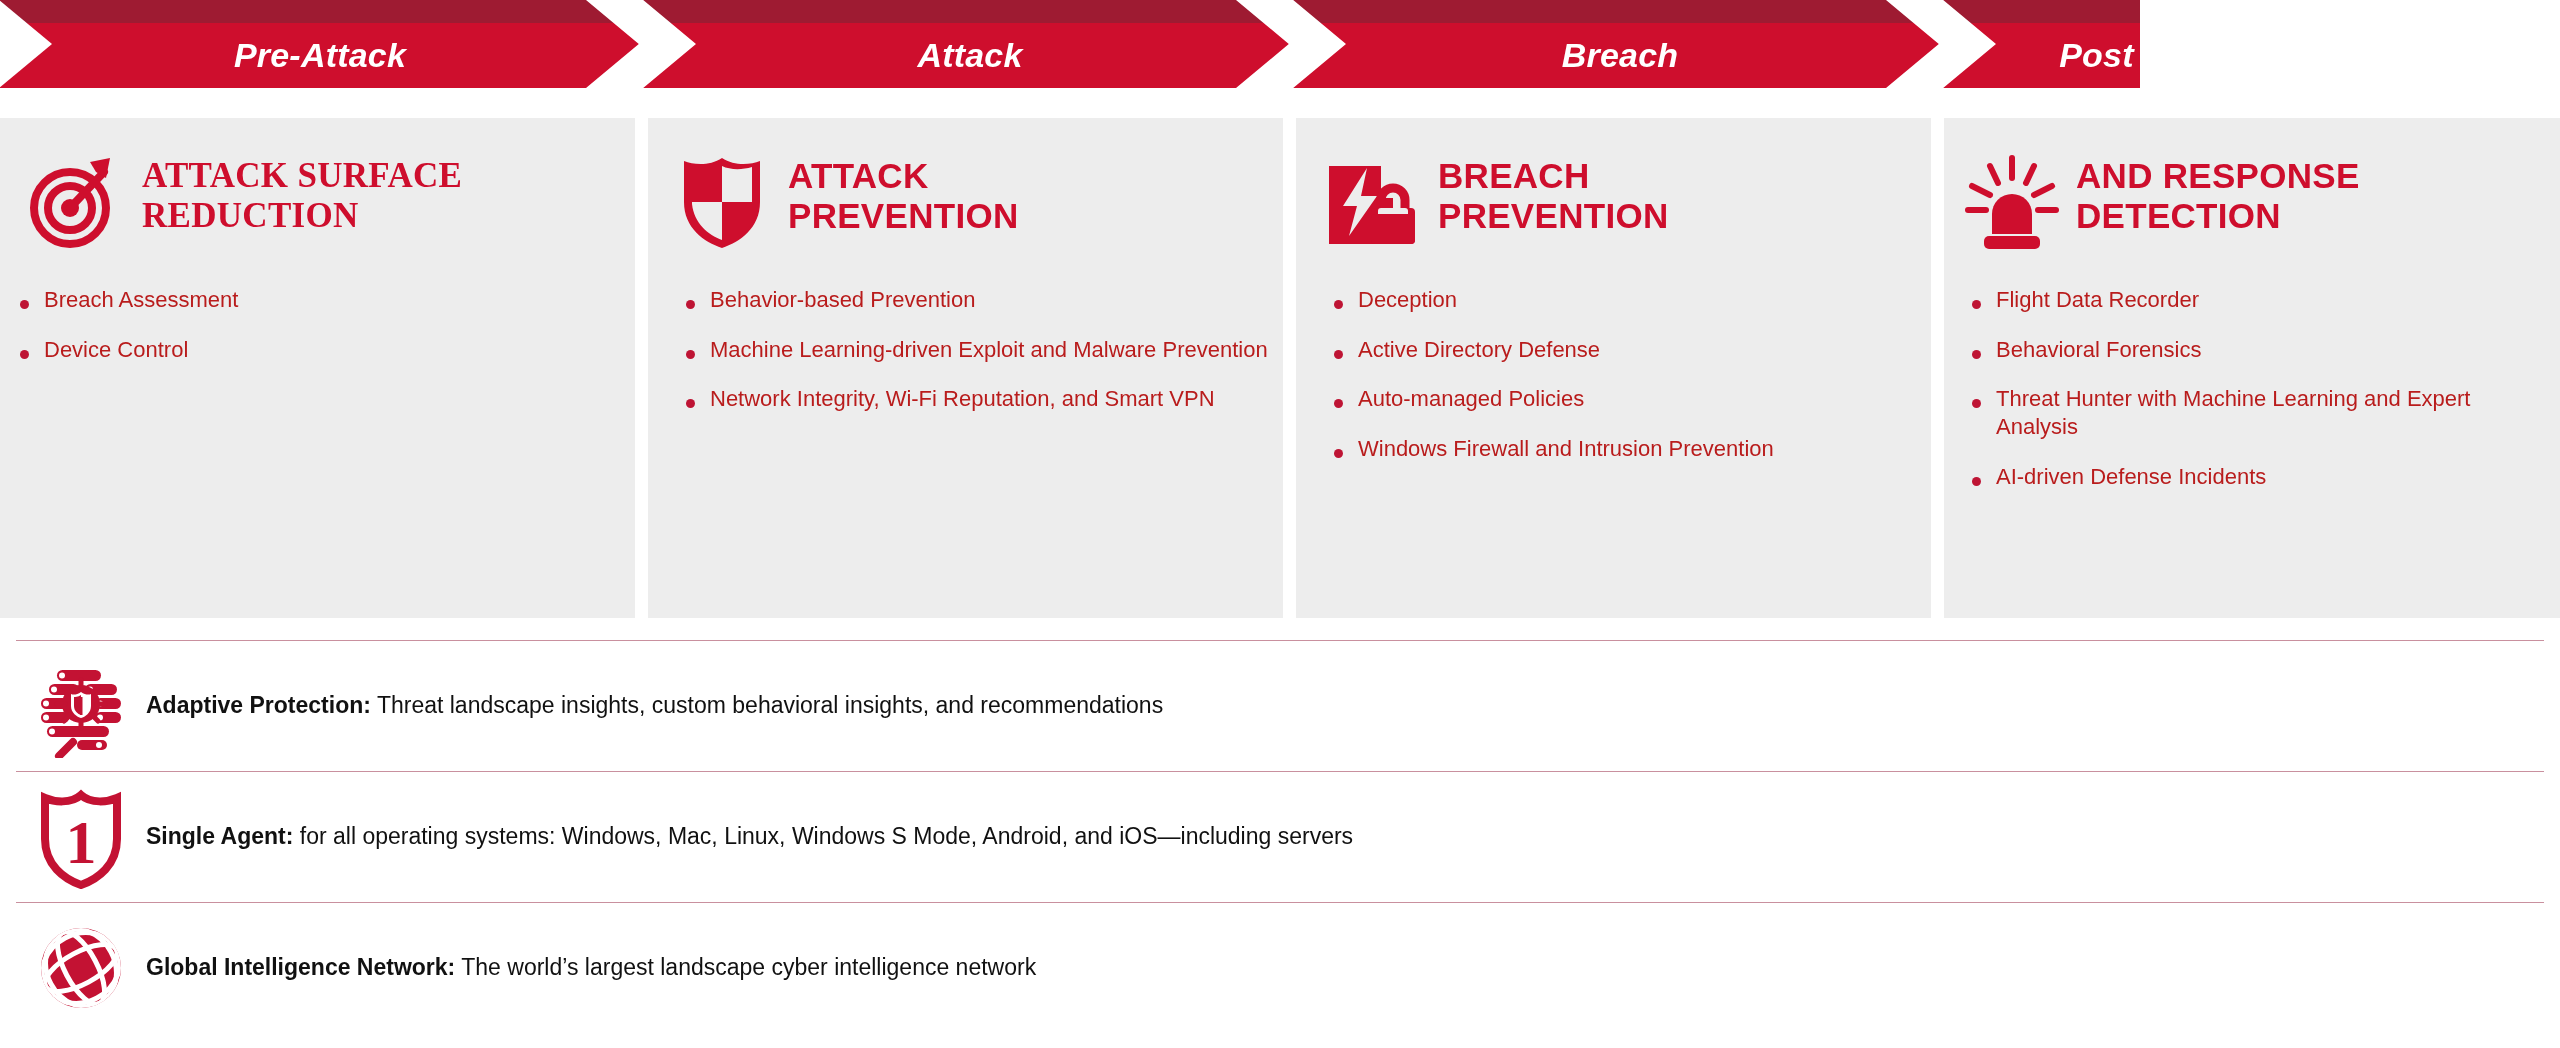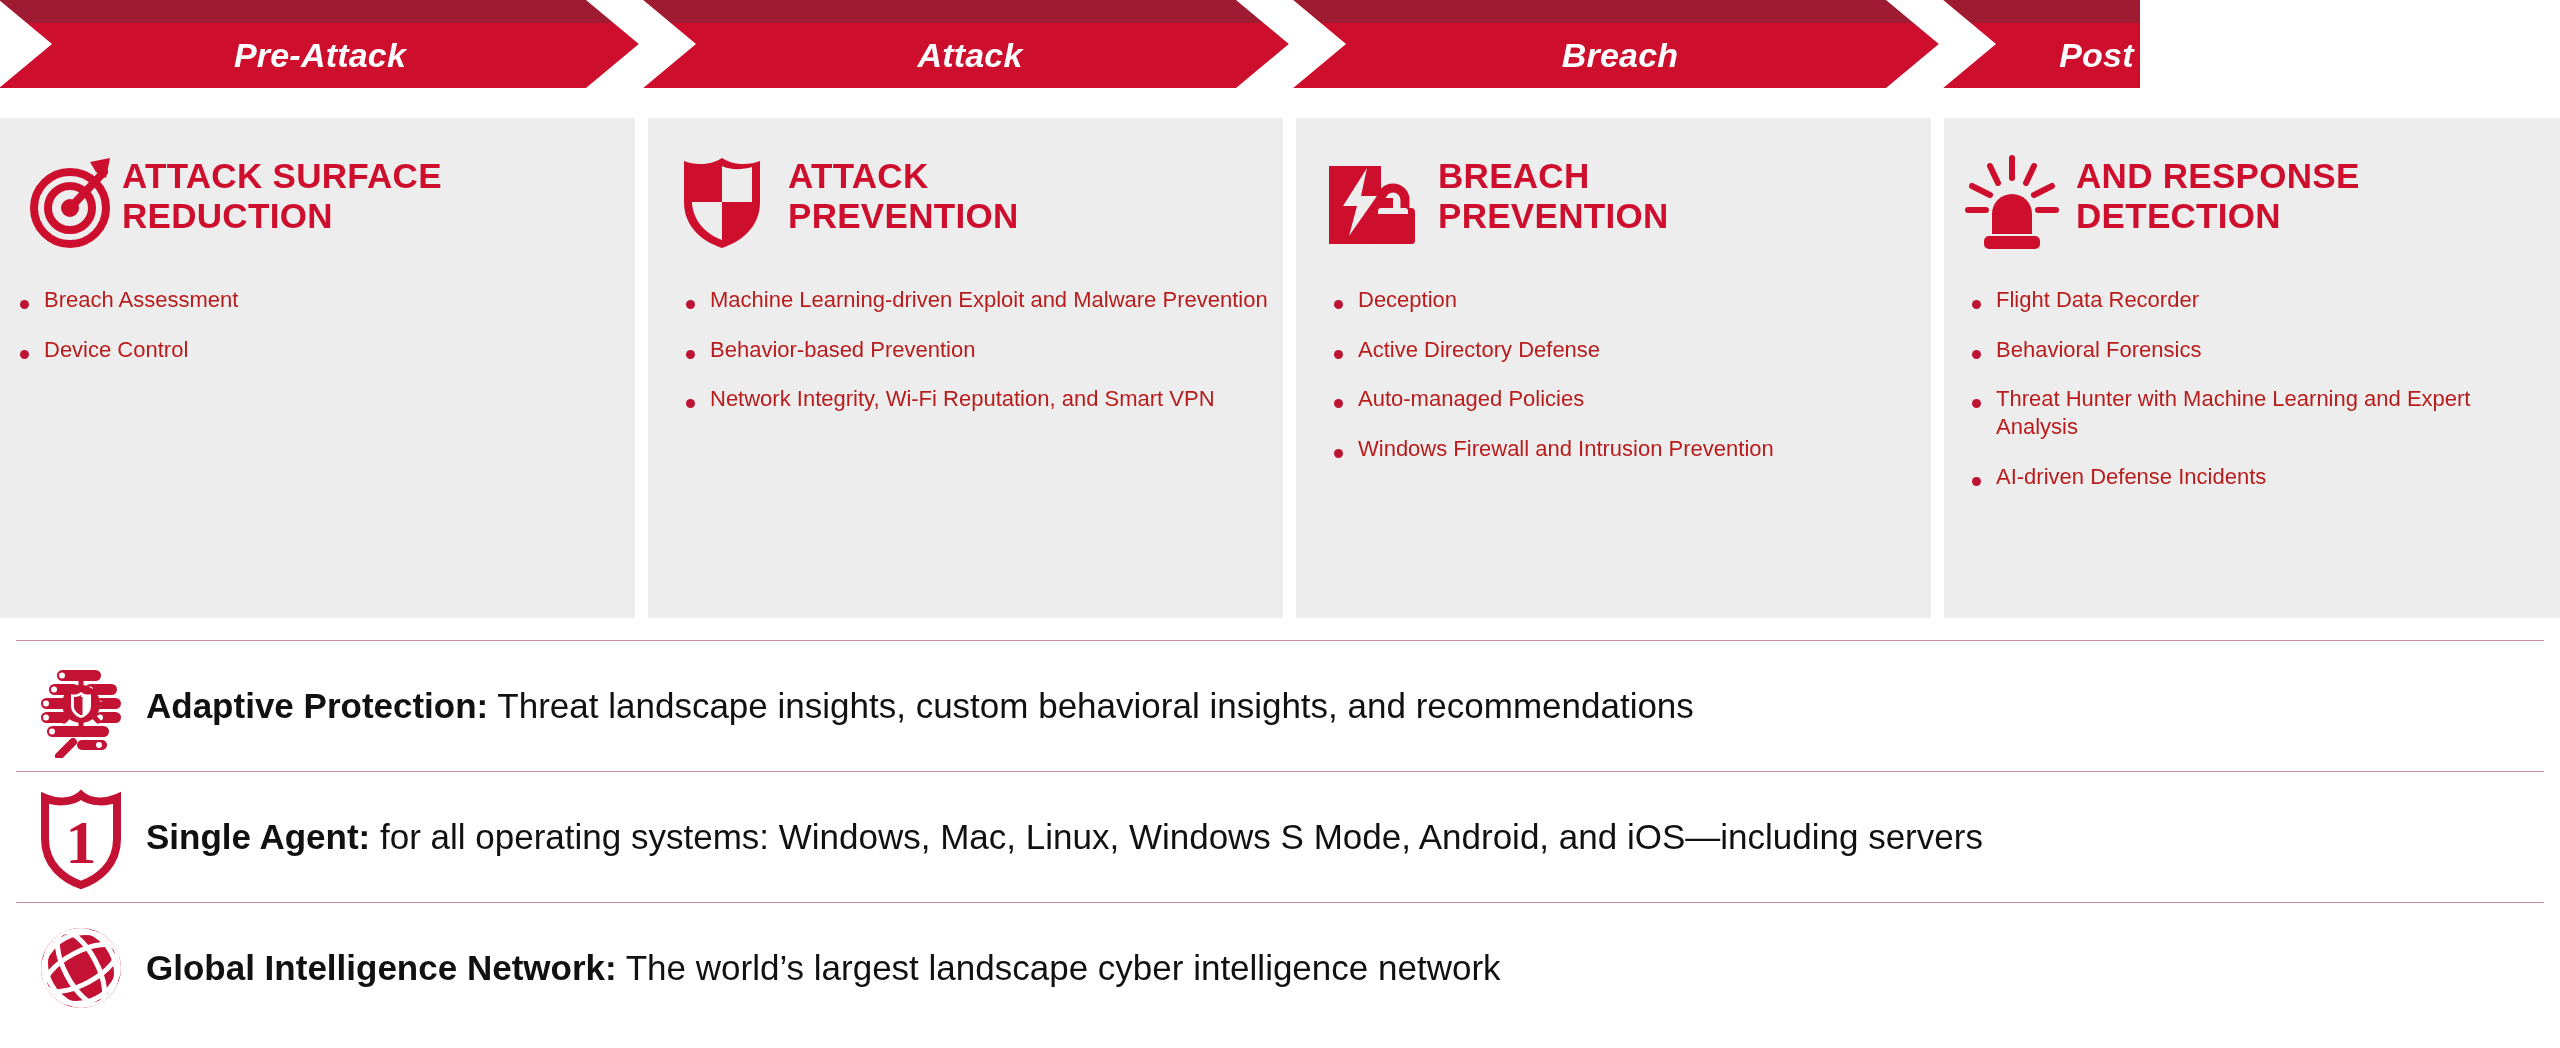--- a/index.html
+++ b/index.html
@@ -141,21 +141,21 @@
     border-bottom: none;
   }
   .frow-icon {
     flex: 0 0 auto;
     width: 130px;
     display: flex;
     align-items: center;
     justify-content: center;
   }
   .frow-text {
-    font-size: 35px;
+    font-size: 23px;
     color: #111111;
     line-height: 1.2;
     white-space: nowrap;
   }
   .frow-text .lbl {
     font-weight: bold;
   }
   .svg-icon { display: block; }
 </style>
 </head>
@@ -182,21 +182,21 @@
     <div class="card-head" style="padding-left:14px;">
       <div class="card-icon">
         <svg class="svg-icon" width="100" height="100" viewBox="0 0 100 100">
           <circle cx="52" cy="56" r="36" fill="none" stroke="#CE0E2D" stroke-width="8"></circle>
           <circle cx="52" cy="56" r="22" fill="none" stroke="#CE0E2D" stroke-width="8"></circle>
           <circle cx="52" cy="56" r="9" fill="#CE0E2D"></circle>
           <path d="M52 56 L86 20" stroke="#CE0E2D" stroke-width="8" stroke-linecap="round" fill="none"></path>
           <path d="M72 10 L92 6 L88 26 L78 20 Z" fill="#CE0E2D"></path>
         </svg>
       </div>
-      <div class="card-title" style="margin-left:0;">
+      <div class="card-title" style="margin-left:20px;font-family:Liberation Serif, serif;">
         <div>ATTACK SURFACE</div>
         <div>REDUCTION</div>
       </div>
     </div>
     <ul class="bullets" style="margin:30px 20px 0 18px;">
       <li>Breach Assessment</li>
       <li>Device Control</li>
     </ul>
   </div>
 
@@ -208,22 +208,22 @@
           <path d="M46 14 L46 50 L76 50 L76 15 C66 18, 54 18, 46 14 Z" fill="#EDEDED"></path>
           <path d="M16 50 L46 50 L46 88 C32 83, 18 71, 16 52 Z" fill="#EDEDED"></path>
         </svg>
       </div>
       <div class="card-title" style="margin-left:12px;">
         <div>ATTACK</div>
         <div>PREVENTION</div>
       </div>
     </div>
     <ul class="bullets" style="margin:30px 12px 0 36px;">
+      <li>Behavior-based Prevention</li>
       <li>Machine Learning-driven Exploit and Malware Prevention</li>
-      <li>Behavior-based Prevention</li>
       <li>Network Integrity, Wi-Fi Reputation, and Smart VPN</li>
     </ul>
   </div>
 
   <div class="card" style="left:1296px; width:635px;">
     <div class="card-head" style="padding-left:22px;">
       <div class="card-icon">
         <svg class="svg-icon" width="98" height="100" viewBox="0 0 98 100">
           <path d="M6 14 L58 14 L58 46 L70 46 L70 92 L6 92 Z" fill="#CE0E2D"></path>
           <path d="M44 16 L20 54 L34 54 L26 84 L54 44 L38 44 Z" fill="#EDEDED"></path>

